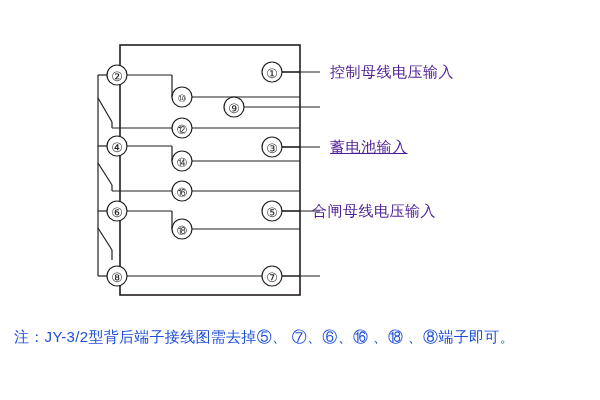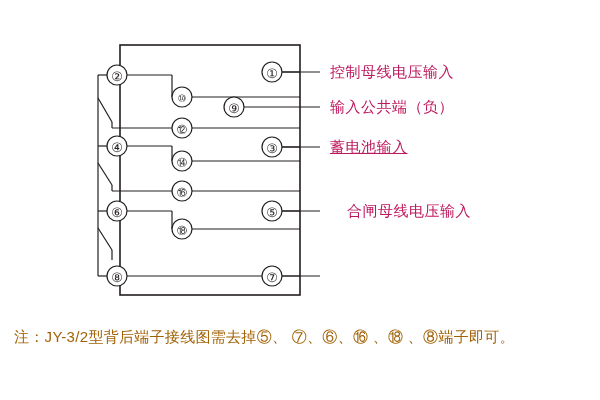--- a/index.html
+++ b/index.html
@@ -33,30 +33,30 @@
     text-anchor: middle;
     dominant-baseline: central;
   }
   .term-label.small {
     font-size: 10px;
   }
   .right-text {
     position: absolute;
     font-size: 15px;
     line-height: 18px;
-    color: #be185d;
+    color: #4c1d95;
     white-space: nowrap;
     letter-spacing: 0.5px;
   }
   .note {
     position: absolute;
     left: 14px;
     top: 328px;
     font-size: 15px;
-    color: #a16207;
+    color: #1d4ed8;
     white-space: nowrap;
     letter-spacing: 0.3px;
   }
 </style>
 </head>
 <body>
 
 <div id="stage">
 
   <svg class="diagram" viewBox="0 0 600 400">
@@ -164,19 +164,18 @@
       <circle cx="272" cy="211" r="10" fill="#ffffff" stroke="#231f20" stroke-width="1.2"></circle>
       <text class="term-label" x="272" y="212">⑤</text>
     </g>
     <g>
       <circle cx="272" cy="276" r="10" fill="#ffffff" stroke="#231f20" stroke-width="1.2"></circle>
       <text class="term-label" x="272" y="277">⑦</text>
     </g>
   </svg>
 
   <div class="right-text" style="left:330px; top:63px;">控制母线电压输入</div>
-  <div class="right-text" style="left:330px; top:98px;">输入公共端（负）</div>
   <div class="right-text" style="left:330px; top:138px;text-decoration:underline;">蓄电池输入</div>
-  <div class="right-text" style="left:347px; top:202px;">合闸母线电压输入</div>
+  <div class="right-text" style="left:312px; top:202px;">合闸母线电压输入</div>
 
   <div class="note">注：JY-3/2型背后端子接线图需去掉⑤、 ⑦、⑥、⑯ 、⑱ 、⑧端子即可。</div>
 
 </div>
 
 </body></html>

